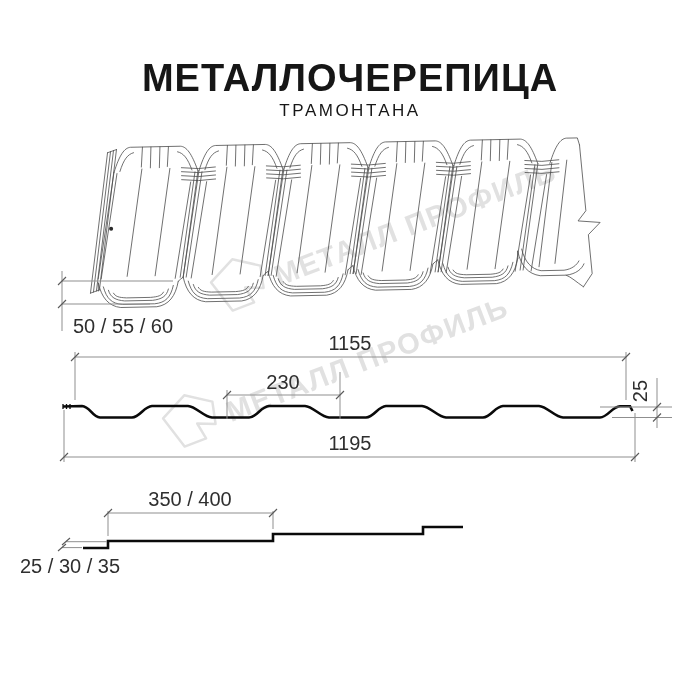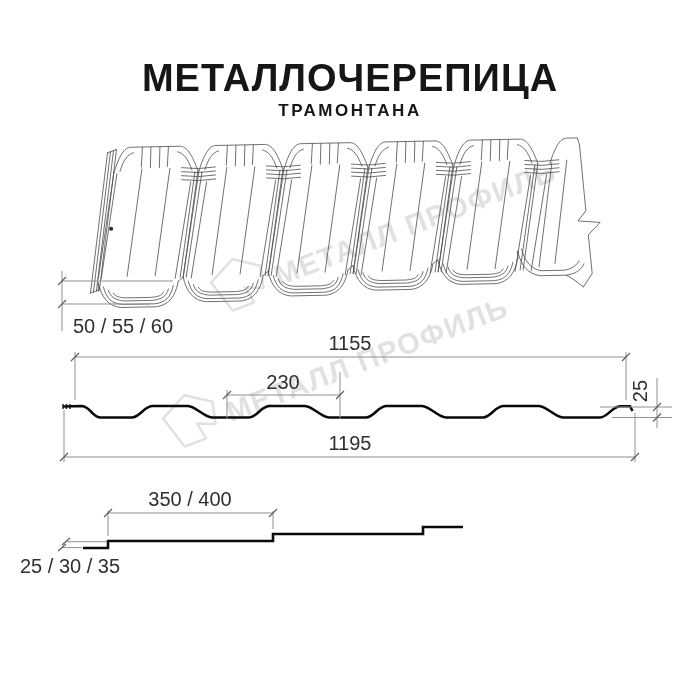--- a/index.html
+++ b/index.html
@@ -6,21 +6,21 @@
     --c-background:#ffffff; --c-title_text:#161616; --c-drawing_line:#4d4d4d;
     --c-profile_line:#0a0a0a; --c-dimension_line:#8f8f8f; --c-dimension_text:#2f2f2f;
     --c-watermark:#bdbdbd;
   }
   html,body{margin:0;padding:0;}
   body{width:700px;height:700px;background:var(--c-background);position:relative;overflow:hidden;
        font-family:"Liberation Sans","DejaVu Sans",sans-serif;}
   .title{position:absolute;left:0;top:57px;width:700px;text-align:center;
          font-size:38px;font-weight:700;letter-spacing:1px;color:var(--c-title_text);}
   .subtitle{position:absolute;left:0;top:101px;width:700px;text-align:center;
-         font-size:17px;font-weight:700;letter-spacing:2.5px;color:var(--c-title_text);}
+         font-size:17px;font-weight:400;letter-spacing:2.5px;color:var(--c-title_text);}
   svg{position:absolute;left:0;top:0;}
   .a-line{stroke:var(--c-drawing_line);stroke-width:0.8;fill:none;stroke-linecap:round;}
   .p-line{stroke:var(--c-profile_line);stroke-width:2.6;fill:none;stroke-linejoin:miter;stroke-linecap:butt;}
   .p-thin{stroke:var(--c-profile_line);stroke-width:1.3;fill:none;}
   .d-line{stroke:var(--c-dimension_line);stroke-width:1;fill:none;}
   .d-tick{stroke:#5a5a5a;stroke-width:1.1;fill:none;}
   .d-text{font-family:"Liberation Sans","DejaVu Sans",sans-serif;font-size:20px;
           fill:var(--c-dimension_text);}
   .wm{opacity:0.45;}
   .wm text{font-family:"Liberation Sans","DejaVu Sans",sans-serif;font-size:29px;font-weight:700;

